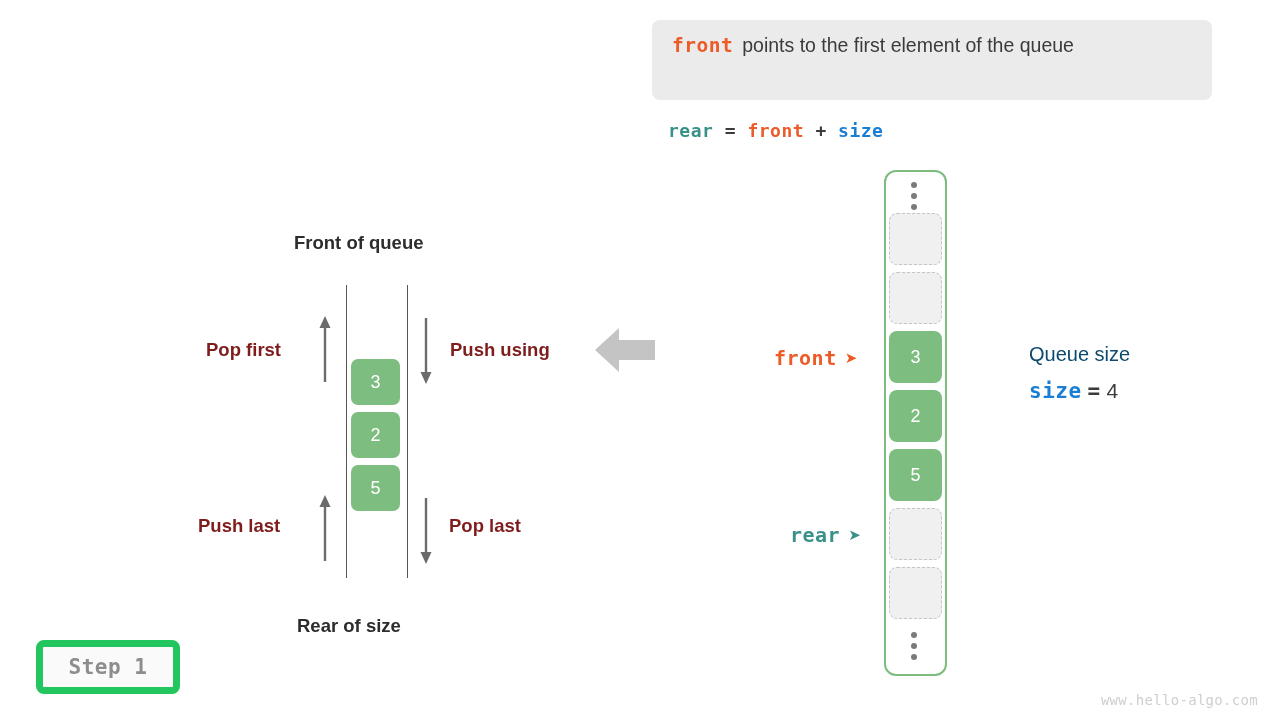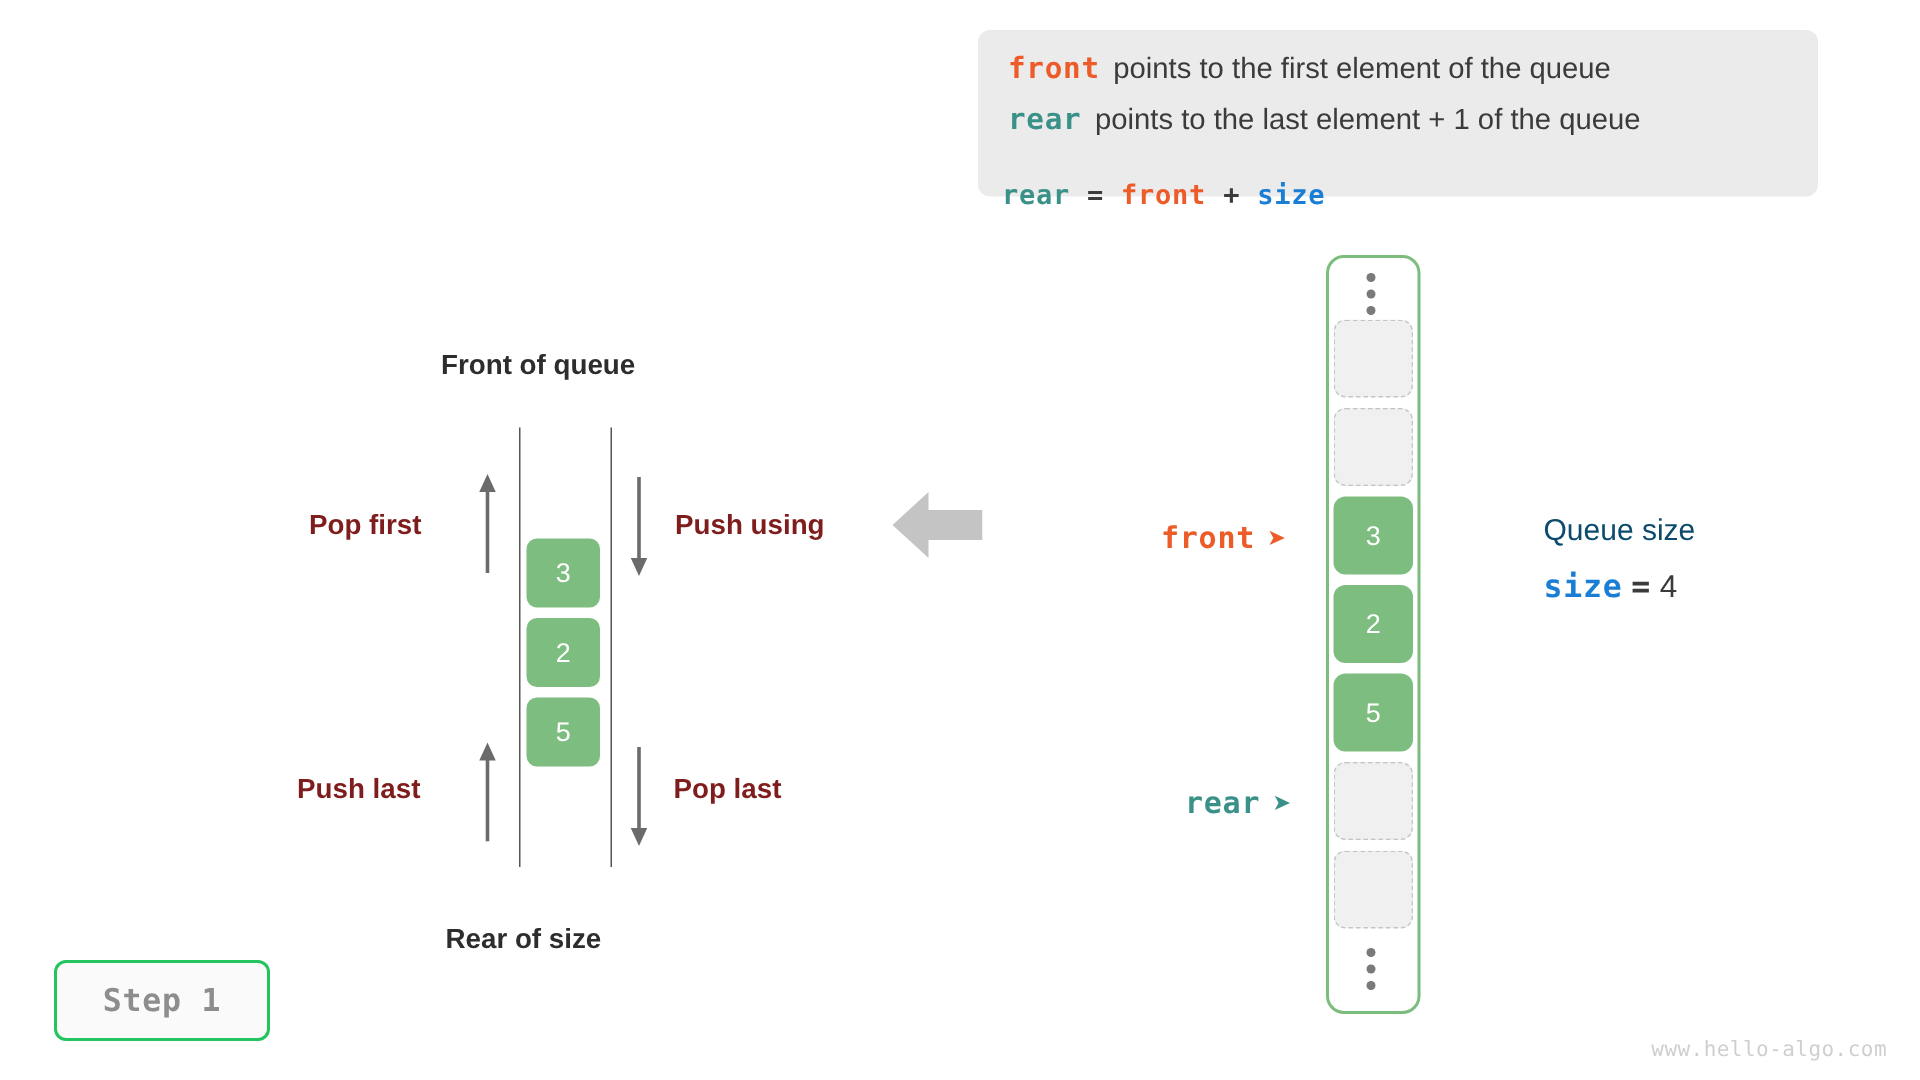--- a/index.html
+++ b/index.html
@@ -18,21 +18,21 @@
     overflow: hidden;
     background: #ffffff;
   }
 
   
   .legend-box {
     position: absolute;
     left: 652px;
     top: 20px;
     width: 560px;
-    height: 111px;
+    height: 80px;
     background: #ebebeb;
     border-radius: 8px;
   }
   .legend-line {
     position: absolute;
     left: 20px;
     white-space: nowrap;
     font-size: 19.5px;
     color: #3b3b3b;
   }
@@ -215,21 +215,21 @@
     white-space: nowrap;
   }
 
   
   .step-badge {
     position: absolute;
     left: 36px;
     top: 640px;
     width: 144px;
     height: 54px;
-    border: 2px solid #22c55e;
+    border: 7px solid #22c55e;
     border-radius: 8px;
     background: #fafafa;
     display: flex;
     align-items: center;
     justify-content: center;
     font-size: 21px;
     color: #8d8d8d;
     box-sizing: border-box;
   }
 
@@ -245,23 +245,20 @@
   }
 </style>
 </head>
 <body>
 
 <div id="canvas">
 
   <div class="legend-box">
     <div class="legend-line l1">
       <span class="mono kw-front">front</span><span class="legend-txt">points to the first element of the queue</span>
-    </div>
-    <div class="legend-line l2">
-      <span class="mono kw-rear">rear</span><span class="legend-txt">points to the last element + 1 of the queue</span>
     </div>
   </div>
 
   <div class="formula mono">
     <span class="kw-rear">rear</span>
     <span class="op">=</span>
     <span class="kw-front">front</span>
     <span class="op">+</span>
     <span class="kw-size">size</span>
   </div>

